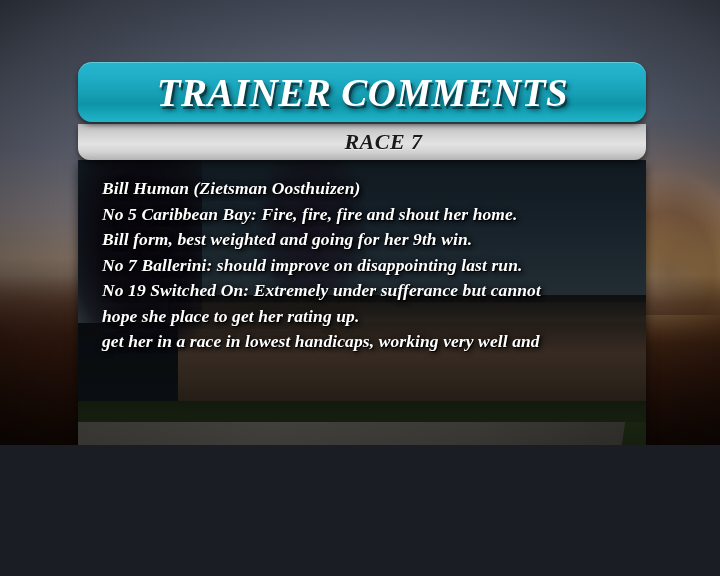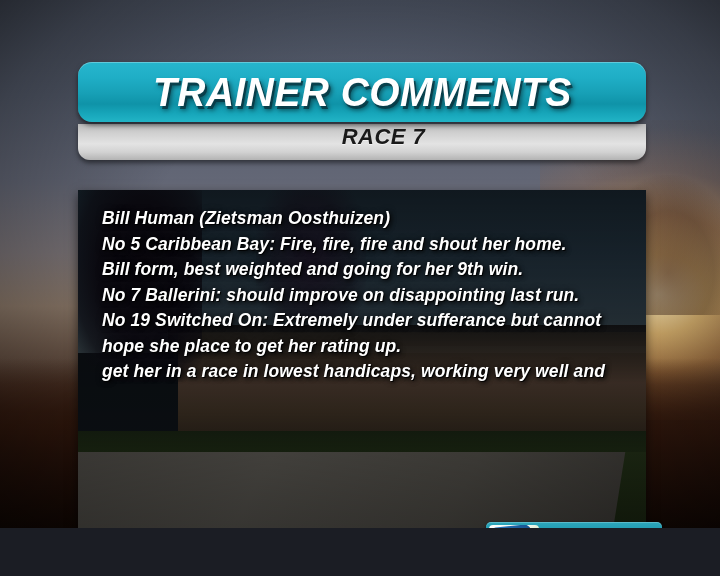--- a/index.html
+++ b/index.html
@@ -7,22 +7,23 @@
   html, body {
     width:720px; height:576px;
     overflow:hidden;
     background:#1b1d24;
     font-family:"Liberation Sans", sans-serif;
   }
 
   
   #stage {
     position:relative;
-    width:720px; height:528px;
-    overflow:hidden;
+    width:720px; height:445px;
+    overflow:hidden;
+    font-family:Liberation Serif, serif;
   }
 
   .bg-sky {
     position:absolute; inset:0;
     background:
       linear-gradient(180deg,
         #4a5160 0%,
         #555c6c 18%,
         #636776 34%,
         #7b7477 48%,
@@ -106,21 +107,21 @@
     position:absolute; left:0; top:62px;
     width:568px; height:36px;
     border-radius:0 0 12px 12px;
     background:linear-gradient(180deg,
         #b9b9b9 0%,
         #cfcfcf 24%,
         #e3e3e3 55%,
         #d2d2d2 78%,
         #b3b3b3 100%);
     box-shadow:0 3px 5px rgba(0,0,0,0.5);
-    display:flex; align-items:flex-start; justify-content:center;
+    display:flex; align-items:center; justify-content:center;
     z-index:3;
     padding-left:43px;
   }
   .race-text {
     font-size:22px;
     font-weight:bold;
     font-style:italic;
     color:#1a1a1a;
     letter-spacing:0.5px;
     text-shadow:0 1px 0 rgba(255,255,255,0.55);
@@ -128,21 +129,20 @@
   }
 
   
   .body-panel {
     position:absolute; left:0; top:98px;
     width:568px; height:354px;
     overflow:hidden;
     background:#10161c;
     box-shadow:0 4px 10px rgba(0,0,0,0.6);
     z-index:2;
-    margin-top:30px;
   }
   .panel-photo { position:absolute; inset:0; }
   .p-sky {
     position:absolute; left:0; top:0; width:100%; height:46%;
     background:linear-gradient(180deg,#20313e 0%, #2b4050 38%, #3a4e5c 70%, #4a5a62 100%);
   }
   .p-tree {
     position:absolute; left:-6px; top:-8px; width:130px; height:200px;
     background:radial-gradient(ellipse at 55% 45%, rgba(16,12,22,0.98) 0%, rgba(18,14,26,0.92) 45%, rgba(20,18,30,0.6) 68%, rgba(0,0,0,0) 82%);
   }

